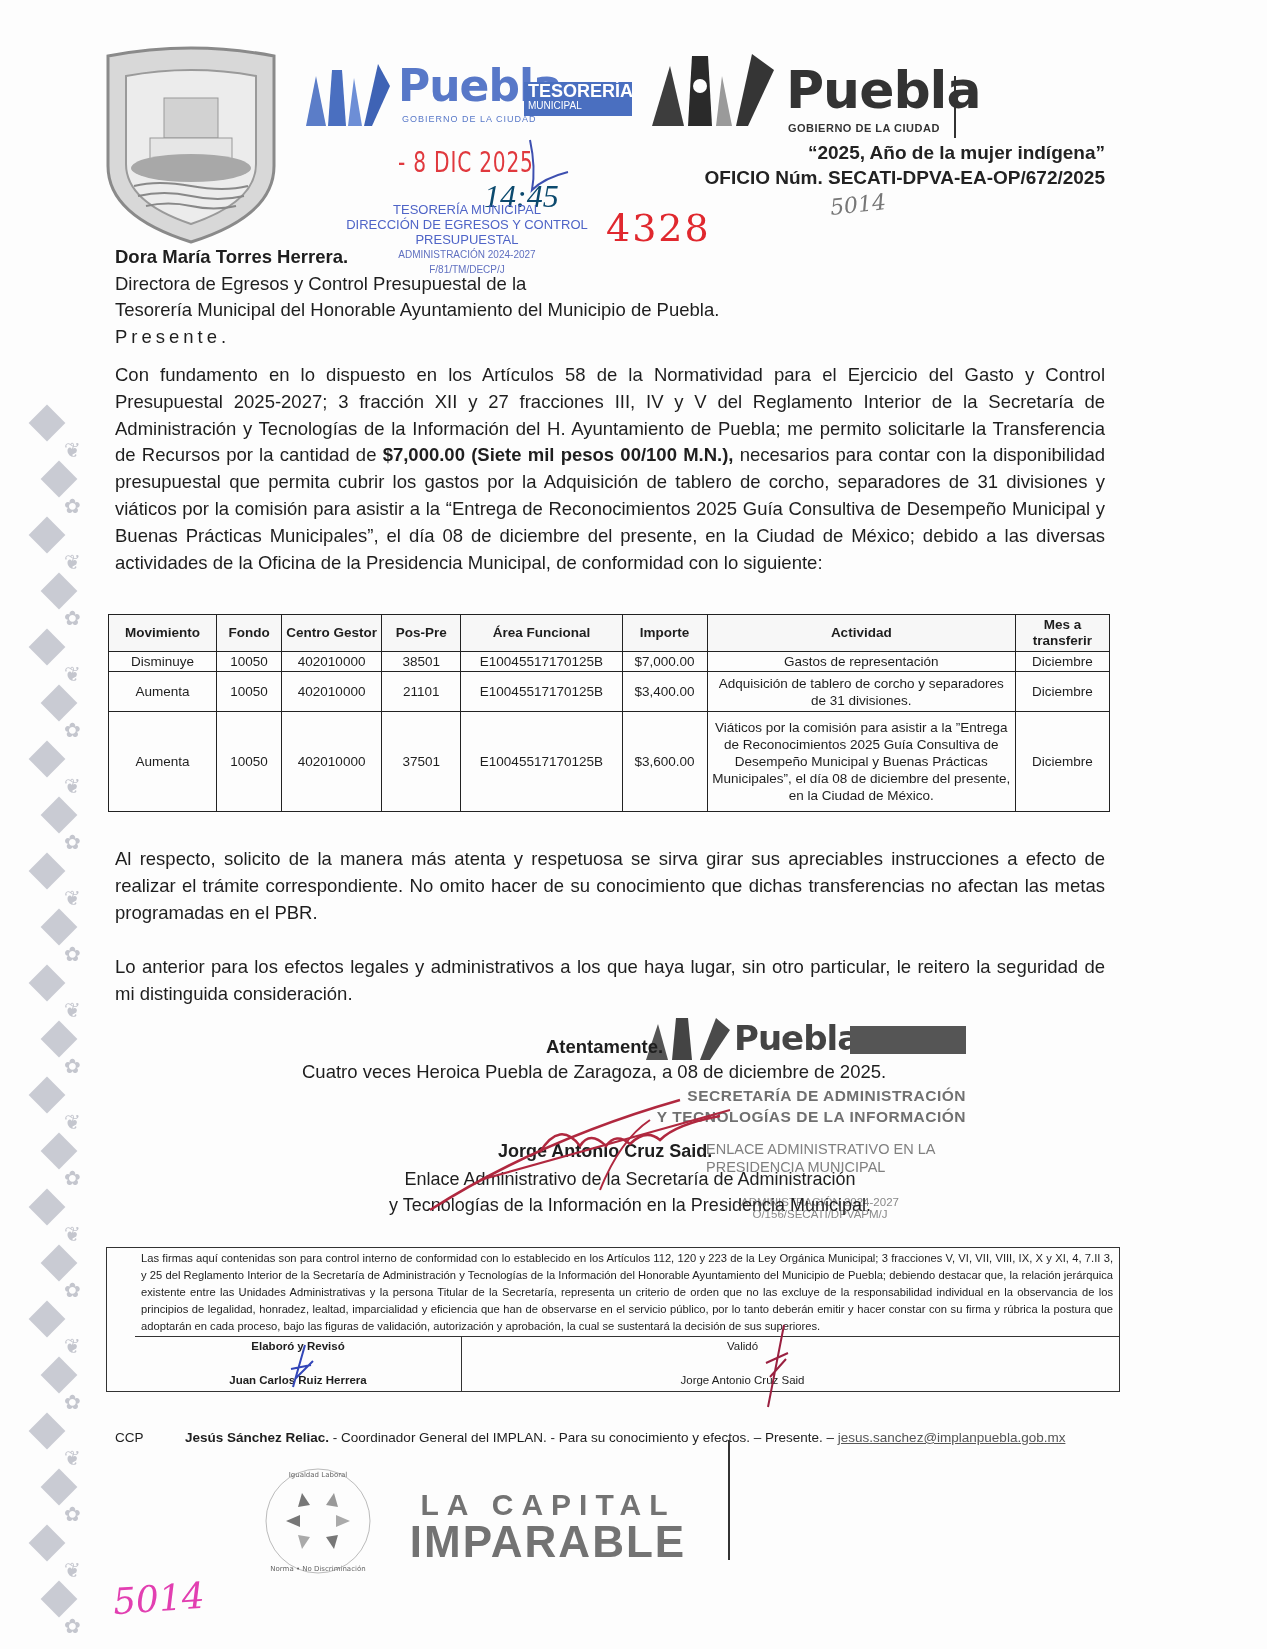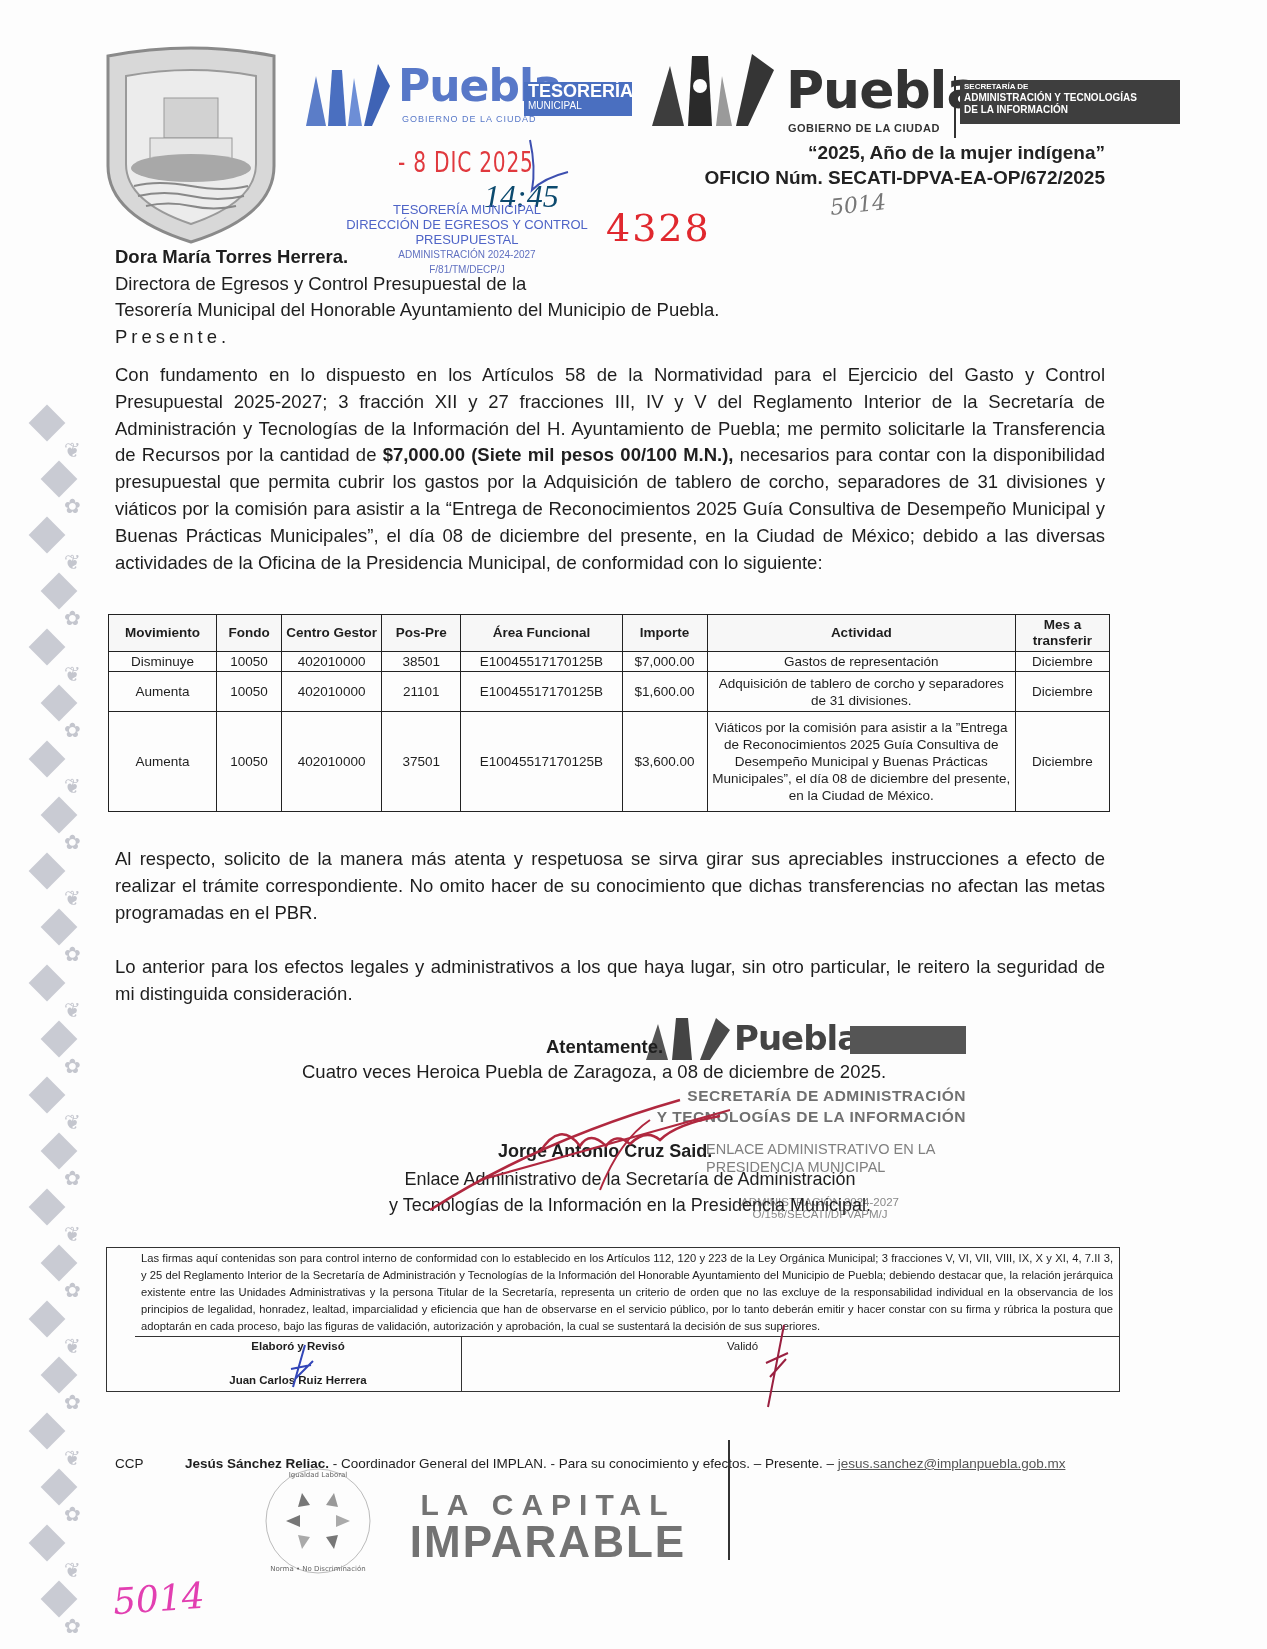--- a/index.html
+++ b/index.html
@@ -54,21 +54,21 @@
   .legal { left:106px; top:1247px; width:984px; border:1.5px solid #333; font-size:11.2px; line-height:17px;padding-left:28px; }
   .legal .txt { padding:2px 6px 1px 6px; text-align:justify; }
   .legal .sig-row { display:flex; border-top:1.5px solid #333; height:54px; }
   .legal .sig-cell { position:relative; font-size:11.5px; text-align:center; }
   .legal .c1 { width:326px; border-right:1.5px solid #333;font-weight:bold; }
   .legal .c2 { flex:1; }
   .legal .sig-title { position:absolute; top:1px; left:0; right:0; }
   .legal .sig-name { position:absolute; bottom:2px; left:0; right:0; }
   .legal .c2 .sig-title { left:-48px; right:auto; width:100%; }
   .ccp { left:115px; top:1430px; font-size:13.5px; }
-  .ccp .lbl { display:inline-block; width:70px;margin-top:26px; }
+  .ccp .lbl { display:inline-block; width:70px; }
   .ccp b { font-weight:bold; }
   .ccp .mail { color:#555; text-decoration:underline; }
   .vline { left:728px; top:1440px; width:1.5px; height:120px; background:#333; }
   .hand-5014-bot { left:113px; top:1578px; font-size:36px; color:#e23fb1; font-family:"DejaVu Serif", serif; font-style:italic; transform:rotate(-4deg); }
   .norma { left:262px; top:1465px; width:112px; height:112px; }
   .capital { left:398px; top:1488px; width:300px; text-align:center; color:#737373; }
   .capital .c1 { font-size:30px; letter-spacing:8px; font-weight:bold; }
   .capital .c2 { font-size:44px; font-weight:bold; letter-spacing:2px; line-height:40px; }
 </style>
 </head>
@@ -151,25 +151,20 @@
   <svg width="130" height="82" viewBox="0 0 130 82" style="position:absolute;left:0;top:0">
     <path d="M4 76 L22 16 L36 76 Z" fill="#3d3d3d"></path>
       <path d="M40 76 L44 6 L60 6 L64 76 Z" fill="#2a2a2a"></path>
     <circle cx="52" cy="36" r="7" fill="#fff"></circle>
       <path d="M68 76 L74 26 L84 76 Z" fill="#9a9a9a"></path>
     <path d="M88 76 L104 4 L126 20 L100 76 Z" fill="#353535"></path>
   </svg>
   <div class="abs puebla-word" style="left:138px;top:10px;font-size:52px;color:#333;">Puebla</div>
   <div class="abs" style="left:140px;top:72px;font-size:11px;font-weight:bold;color:#333;letter-spacing:0.5px;">GOBIERNO DE LA CIUDAD</div>
   <div class="abs" style="left:306px;top:26px;width:2px;height:62px;background:#333;"></div>
-  <div class="abs" style="left:312px;top:30px;width:212px;height:40px;background:#3e3e3e;color:#fff;padding:2px 4px;font-weight:bold;">
-    <div style="font-size:8px;line-height:10px;">SECRETARÍA DE</div>
-    <div style="font-size:10px;line-height:12px;">ADMINISTRACIÓN Y TECNOLOGÍAS</div>
-    <div style="font-size:10px;line-height:12px;">DE LA INFORMACIÓN</div>
-  </div>
 </div>
 
 <div class="abs motto">“2025, Año de la mujer indígena”</div>
 <div class="abs oficio">OFICIO Núm. SECATI-DPVA-EA-OP/672/2025</div>
 <div class="abs hand-5014-top">5014</div>
 
 <div class="abs stamp-date">- 8 DIC 2025</div>
 <div class="abs stamp-time">14:45</div>
 <svg class="abs" style="left:510px;top:138px" width="60" height="58">
   <path d="M20 2 Q26 30 22 52 Q34 40 58 34" stroke="#3d4fb0" stroke-width="2" fill="none"></path>
@@ -215,21 +210,21 @@
         <td>$7,000.00</td>
         <td>Gastos de representación</td>
         <td>Diciembre</td>
       </tr>
       <tr style="height: 40px;">
         <td>Aumenta</td>
         <td>10050</td>
         <td>402010000</td>
         <td>21101</td>
         <td>E10045517170125B</td>
-        <td>$1,600.00</td>
+        <td>$3,400.00</td>
         <td>Adquisición de tablero de corcho y separadores de 31 divisiones.</td>
         <td>Diciembre</td>
       </tr>
       <tr style="height: 100px;">
         <td>Aumenta</td>
         <td>10050</td>
         <td>402010000</td>
         <td>37501</td>
         <td>E10045517170125B</td>
         <td>$3,600.00</td>
@@ -285,20 +280,21 @@
   <div class="sig-row">
     <div class="sig-cell c1">
       <div class="sig-title">Elaboró y Revisó</div>
       <div class="sig-name">Juan Carlos Ruiz Herrera</div>
       <svg class="abs" style="left:150px;top:6px" width="30" height="46">
           <path d="M20 2 L8 44 M6 26 L26 22 M10 36 L28 18" stroke="#3346b8" stroke-width="2" fill="none"></path>
         </svg>
     </div>
     <div class="sig-cell c2">
       <div class="sig-title">Validó</div>
+      <div class="sig-name" style="left:-48px;right:auto;width:100%;">Jorge Antonio Cruz Said</div>
       <svg class="abs" style="left:300px;top:-14px" width="30" height="86">
           <path d="M22 2 L6 84 M4 40 L26 30 M8 54 L24 36" stroke="#9a2040" stroke-width="2" fill="none"></path>
         </svg>
     </div>
   </div>
 </div>
 
 <div class="abs ccp">
   <span class="lbl">CCP</span><b>Jesús Sánchez Reliac.</b><span> - Coordinador General del IMPLAN. - Para su conocimiento y efectos. – Presente. – </span><span class="mail">jesus.sanchez@implanpuebla.gob.mx</span>
 </div>

